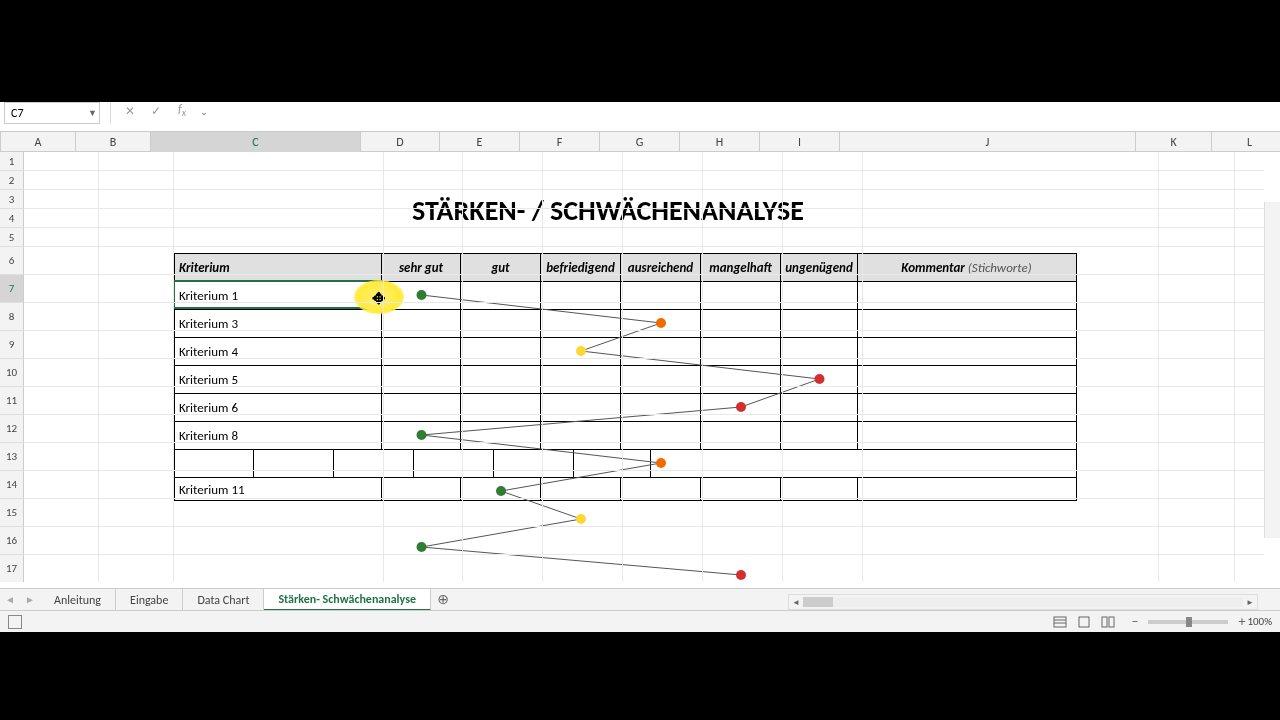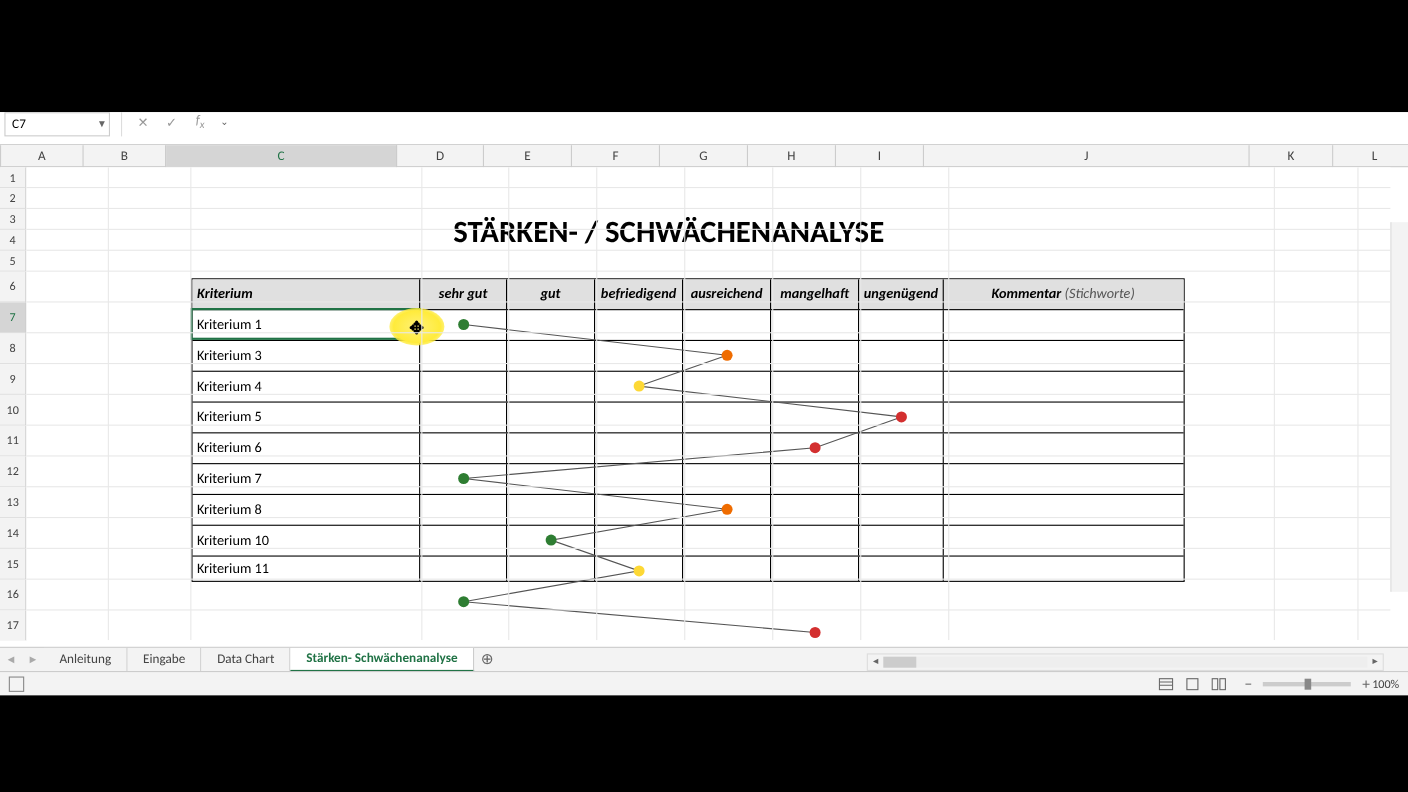--- a/index.html
+++ b/index.html
@@ -205,41 +205,30 @@
               <div class="c-krit">Kriterium 6</div>
               <div class="c-r c-r1"></div>
               <div class="c-r c-r2"></div>
               <div class="c-r c-r3"></div>
               <div class="c-r c-r4"></div>
               <div class="c-r c-r5"></div>
               <div class="c-r c-r6"></div>
               <div class="c-kom"></div>
             </div>
             <div class="tbl-row">
-              <div class="c-krit">Kriterium 7</div>
-              <div class="c-r c-r1"></div>
-              <div class="c-r c-r2"></div>
-              <div class="c-r c-r3"></div>
-              <div class="c-r c-r4"></div>
-              <div class="c-r c-r5"></div>
-              <div class="c-r c-r6"></div>
-              <div class="c-kom"></div>
-            </div>
-            <div class="tbl-row">
               <div class="c-krit">Kriterium 8</div>
               <div class="c-r c-r1"></div>
               <div class="c-r c-r2"></div>
               <div class="c-r c-r3"></div>
               <div class="c-r c-r4"></div>
               <div class="c-r c-r5"></div>
               <div class="c-r c-r6"></div>
               <div class="c-kom"></div>
             </div>
             <div class="tbl-row">
-              <div class="c-krit">Kriterium 10</div>
               <div class="c-r c-r1"></div>
               <div class="c-r c-r2"></div>
               <div class="c-r c-r3"></div>
               <div class="c-r c-r4"></div>
               <div class="c-r c-r5"></div>
               <div class="c-r c-r6"></div>
               <div class="c-kom"></div>
             </div>
             <div class="tbl-row" style="height: 22px;">
               <div class="c-krit">Kriterium 11</div>

